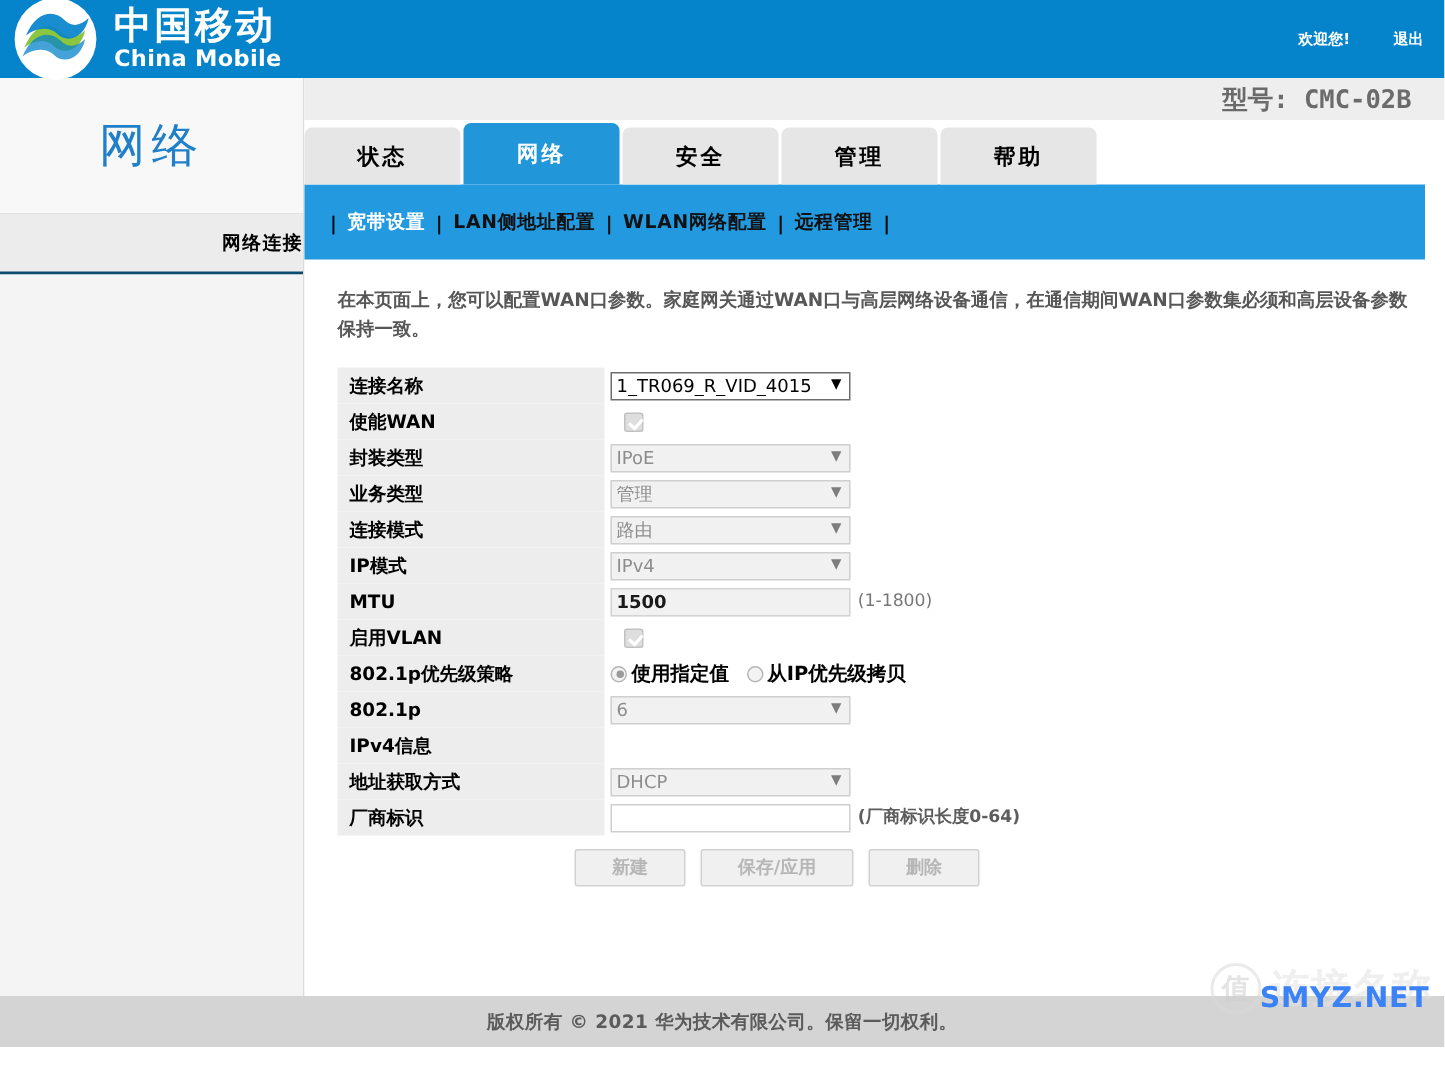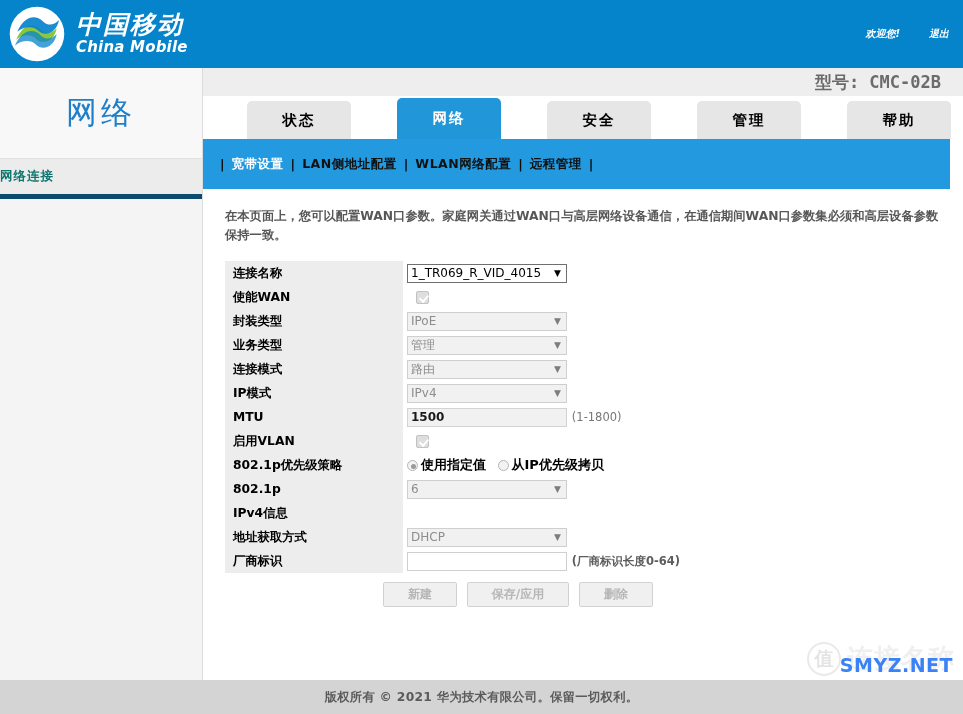--- a/index.html
+++ b/index.html
@@ -8,26 +8,25 @@
     width: 963px; height: 714px;
     font-family: "DejaVu Sans", "Liberation Sans", sans-serif;
     font-size: 12px;
     background: #ffffff;
     overflow: hidden;
     position: relative;
   }
 
   
   .header {
-    height: 68px;
+    height: 52px;
     background: #0583cb;
     display: flex;
     align-items: center;
     position: relative;
-    font-style: italic;
   }
   .logo-wrap { display:flex; align-items:center; padding-left: 8px; }
   .logo-mark { width:58px; height:58px; flex:0 0 58px; }
   .logo-text { margin-left: 10px; color:#ffffff; line-height:1.05; }
   .logo-cn { font-size: 25px; font-weight: bold; letter-spacing: 2px; }
   .logo-en { font-size: 15px; font-weight: bold; letter-spacing: .2px; margin-top:2px; }
   .header-right {
     position:absolute; right: 14px; top: 50%; transform: translateY(-50%);
     color:#ffffff; font-weight:bold; font-size: 10px;
   }
@@ -44,25 +43,25 @@
   }
   .side-title {
     height: 91px;
     display:flex; align-items:center; justify-content:center;
     color:#1f7fc9; font-size: 31px; font-weight: normal;
     letter-spacing: 4px;
     border-bottom: 1px solid #e2e2e2;
   }
   .side-item {
     height: 40px;
-    display:flex; align-items:center; justify-content:flex-start;
+    display:flex; align-items:center; justify-content:flex-end;
     background:#ececec;
-    color:#0f766e; font-weight:bold; font-size:12.5px;
+    color:#000000; font-weight:bold; font-size:12.5px;
     letter-spacing:1px;
-    border-bottom:5px solid #0c4a6e;
+    border-bottom:2px solid #0c4a6e;
     cursor:pointer;
   }
   .side-rest { background:#f4f4f4; height: 481px; }
 
   .content { flex:1; position:relative; background:#ffffff; }
 
   
   .model-bar {
     height: 28px; background:#eeeeee;
     display:flex; align-items:center; justify-content:flex-end;
@@ -80,21 +79,20 @@
   }
   .tab {
     width: 104px; height: 38px;
     margin-right: 2px;
     background:#e6e6e6;
     border-radius: 5px 5px 0 0;
     display:flex; align-items:center; justify-content:center;
     font-size: 14.5px; font-weight:bold; color:#000;
     letter-spacing: 2px;
     cursor:pointer;
-    margin-left:44px;
   }
   .tab.active { background:#2196d8; color:#ffffff; height: 41px; }
 
   
   .subnav {
     height: 50px; width: 747px;
     background:#239ae0;
     display:flex; align-items:center;
     padding-left: 10px;
     color:#000; font-size: 12.5px;

